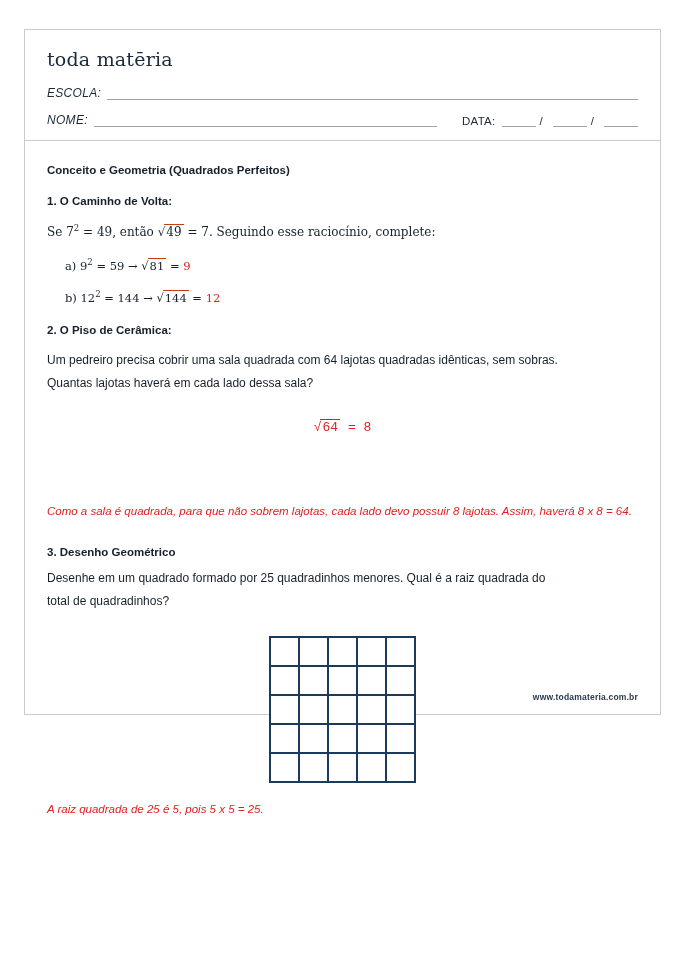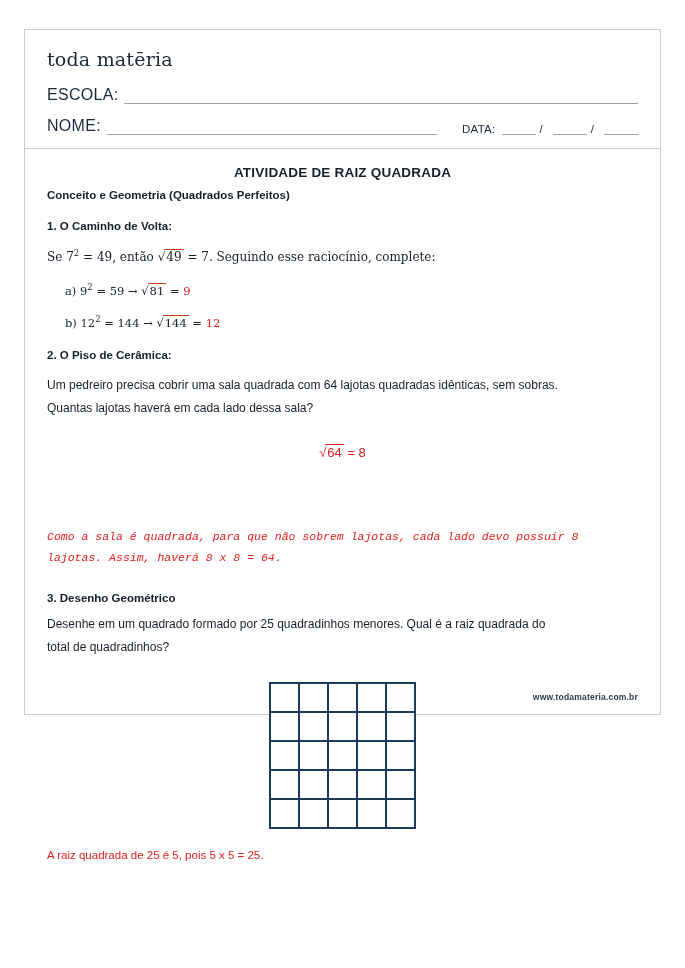--- a/index.html
+++ b/index.html
@@ -37,21 +37,21 @@
     padding: 16px 22px 0 22px;
     font-size: 11.5px;
     color: #1b2a3a;
   }
   .id-row {
     display: flex;
     align-items: flex-end;
     margin-bottom: 13px;
     white-space: nowrap;
   }
-  .id-label { font-size: 16px; letter-spacing: .3px; }
+  .id-label { font-size: 12px; letter-spacing: .3px; font-style: italic; }
   .rule {
     flex: 1 1 auto;
     border-bottom: 1px solid #9aa3ad;
     height: 11px;
     margin-left: 6px;
   }
   .rule.short { flex: 0 0 34px; }
   .date-label { margin-left: 25px; letter-spacing: .3px; }
   .slash { margin: 0 4px; }
   .hdr-divider {
@@ -97,34 +97,34 @@
   sup { font-size: 8.5px; }
   .radical {
     border-top: 1px solid #c2410c;
     padding: 0 2px;
     margin-left: -1px;
   }
   .radical.red { border-top-color: #e02020; }
   .center-math {
     text-align: center;
     color: #e02020;
-    font-family: Liberation Sans, sans-serif;
+    font-family: Liberation Mono, monospace;
     font-size: 13px;
     margin: 26px 0 0 0;
   }
   .note {
     color: #e02020;
     font-style: italic;
     font-size: 11.5px;
     line-height: 1.85;
     margin: 66px 0 0 0;
-    font-family: Liberation Mono, monospace;
   }
   .note2 {
     color: #e02020;
+    font-style: italic;
     font-size: 11.5px;
     margin: 20px 0 0 0;
   }
   
   .grid-wrap {
     margin: 24px 0 0 0;
     display: flex;
     justify-content: center;
   }
   .grid {
@@ -175,21 +175,20 @@
         <span class="rule short"></span>
         <span class="slash">/</span>
         <span class="rule short"></span>
       </div>
     </div>
 
     <div class="hdr-divider"></div>
 
     <div class="body">
 
-      <div class="title">ATIVIDADE DE RAIZ QUADRADA</div>
       <div class="subtitle">Conceito e Geometria (Quadrados Perfeitos)</div>
 
       <div class="q-head">1. O Caminho de Volta:</div>
 
       <div class="para mathtext">
         <span>Se 7</span><sup>2</sup><span> = 49, então </span>√<span class="radical">49</span><span> = 7. Seguindo esse raciocínio, complete:</span>
       </div>
 
       <div class="items">
         <div class="item">

